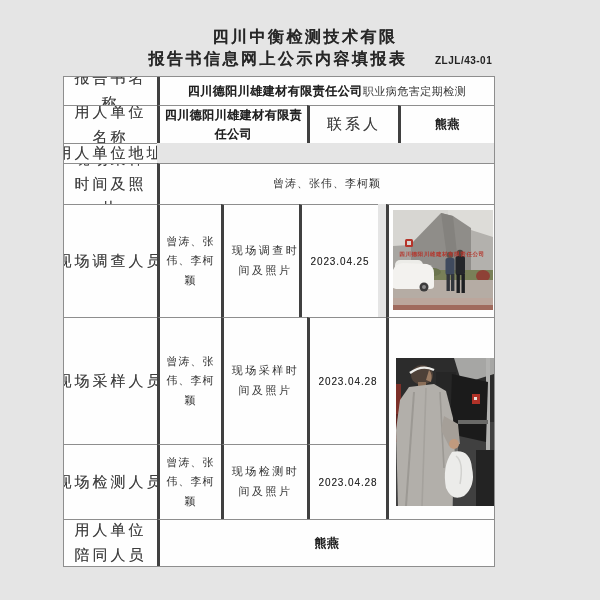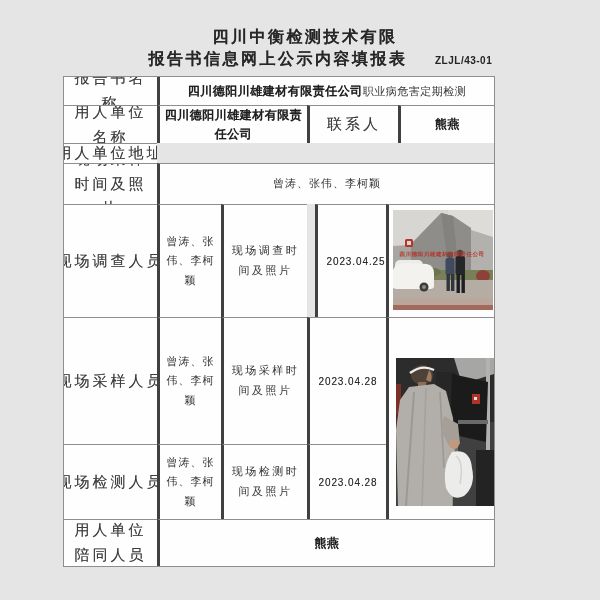--- a/index.html
+++ b/index.html
@@ -38,21 +38,21 @@
   .r2c2{left:93px;top:28px;width:150px;height:38px;}
   .r2c3{left:243px;top:28px;width:91px;height:38px;}
   .r2c4{left:334px;top:28px;width:96px;height:38px;}
   .r3c1{left:0;top:66px;width:93px;height:20px;}
   .r3c2{left:93px;top:66px;width:337px;height:20px;}
   .r4c1{left:0;top:86px;width:93px;height:41px;}
   .r4c2{left:93px;top:86px;width:337px;height:41px;}
   .r5c1{left:0;top:127px;width:93px;height:113px;}
   .r5c2{left:93px;top:127px;width:64px;height:113px;}
   .r5c3{left:157px;top:127px;width:86px;height:113px;}
-  .r5c4{left:251px;top:127px;width:79px;height:113px;}
+  .r5c4{left:235px;top:127px;width:79px;height:113px;}
   .r5c5{left:322px;top:127px;width:108px;height:113px;}
   .r6c1{left:0;top:240px;width:93px;height:127px;}
   .r6c2{left:93px;top:240px;width:64px;height:127px;}
   .r6c3{left:157px;top:240px;width:86px;height:127px;}
   .r6c4{left:243px;top:240px;width:79px;height:127px;}
   .r6c5{left:322px;top:240px;width:108px;height:202px;}
   .r7c1{left:0;top:367px;width:93px;height:75px;}
   .r7c2{left:93px;top:367px;width:64px;height:75px;}
   .r7c3{left:157px;top:367px;width:86px;height:75px;}
   .r7c4{left:243px;top:367px;width:79px;height:75px;}

